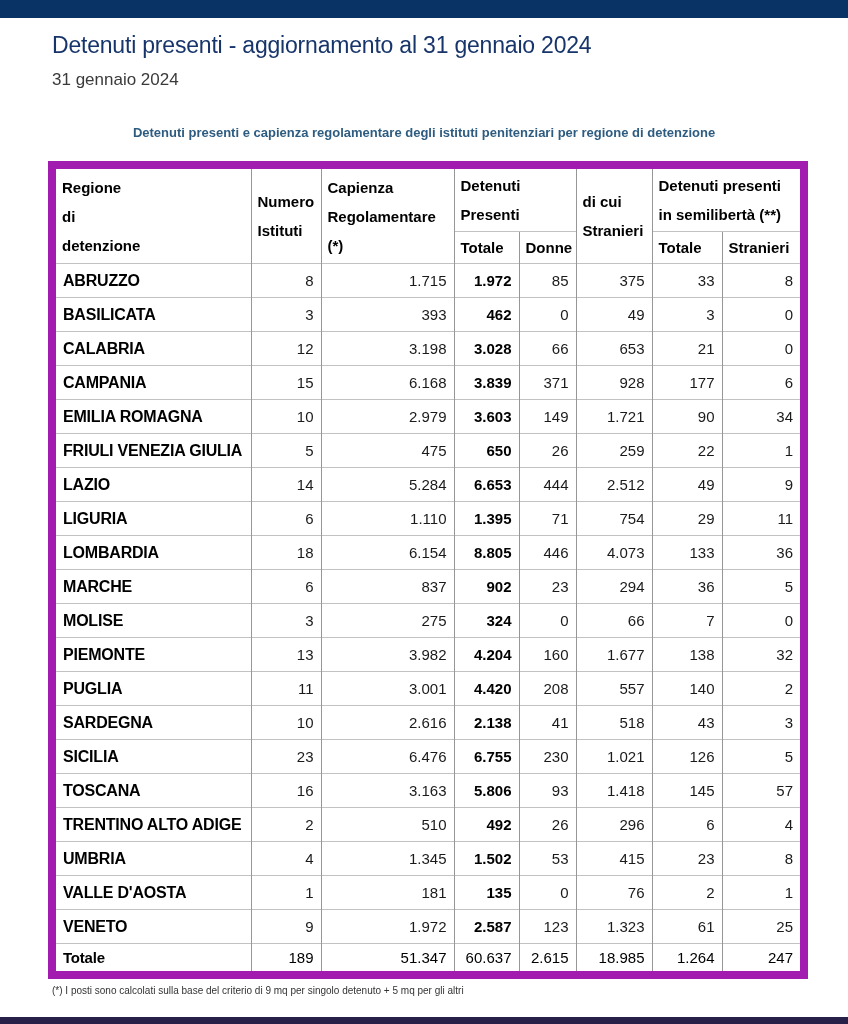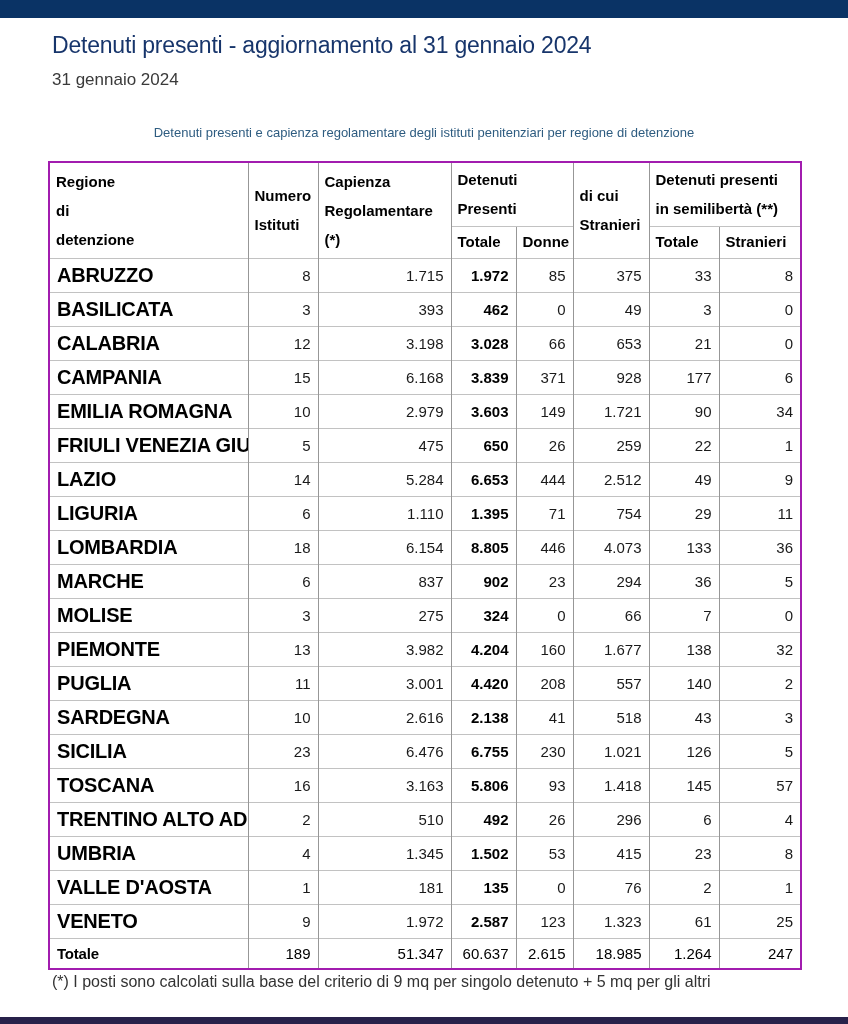--- a/index.html
+++ b/index.html
@@ -38,29 +38,29 @@
     margin: 9px 0 4px 52px;
     font-size: 17px;
     line-height: 22px;
     color: #3a3a3a;
   }
   .table-caption {
     margin-top: 30px;
     text-align: center;
     color: #2e5c80;
     font-size: 13px;
-    font-weight: normal;
+    font-weight: bold;
     line-height: 23px;
   }
   table.data-table {
     margin: 17px 0 0 48px;
     width: 752px;
     border-collapse: collapse;
     table-layout: fixed;
-    border: 2px solid #a21caf;
+    border: 8px solid #a21caf;
     color: #111111;
     padding-left: 32px;
   }
   .data-table th, .data-table td {
     border-left: 1px solid #979797;
     border-top: 1px solid #c2c2c2;
     overflow: hidden;
   }
   .data-table th {
     font-size: 15px;
@@ -79,31 +79,31 @@
   .data-table td {
     font-size: 15px;
     padding: 0 7px;
     text-align: right;
     white-space: nowrap;
     color: #1a1a1a;
   }
   .data-table td.c-regione {
     text-align: left;
     font-weight: bold;
-    font-size: 20px;
+    font-size: 16px;
     letter-spacing: -0.2px;
     color: #000000;
   }
   .data-table td.c-bold { font-weight: bold; color: #000000; }
   .data-table tfoot tr { height: 31px; }
   .data-table tfoot td { font-weight: normal; color: #000000; }
   .data-table tfoot td.c-regione { font-size: 15px; }
   .footnote {
     margin: 3px 0 0 52px;
-    font-size: 16px;
+    font-size: 10px;
     color: #333333;
     line-height: 18px;
     white-space: nowrap;
     overflow: hidden;
     width: 760px;
   }
 </style>
 </head>
 <body>
 

